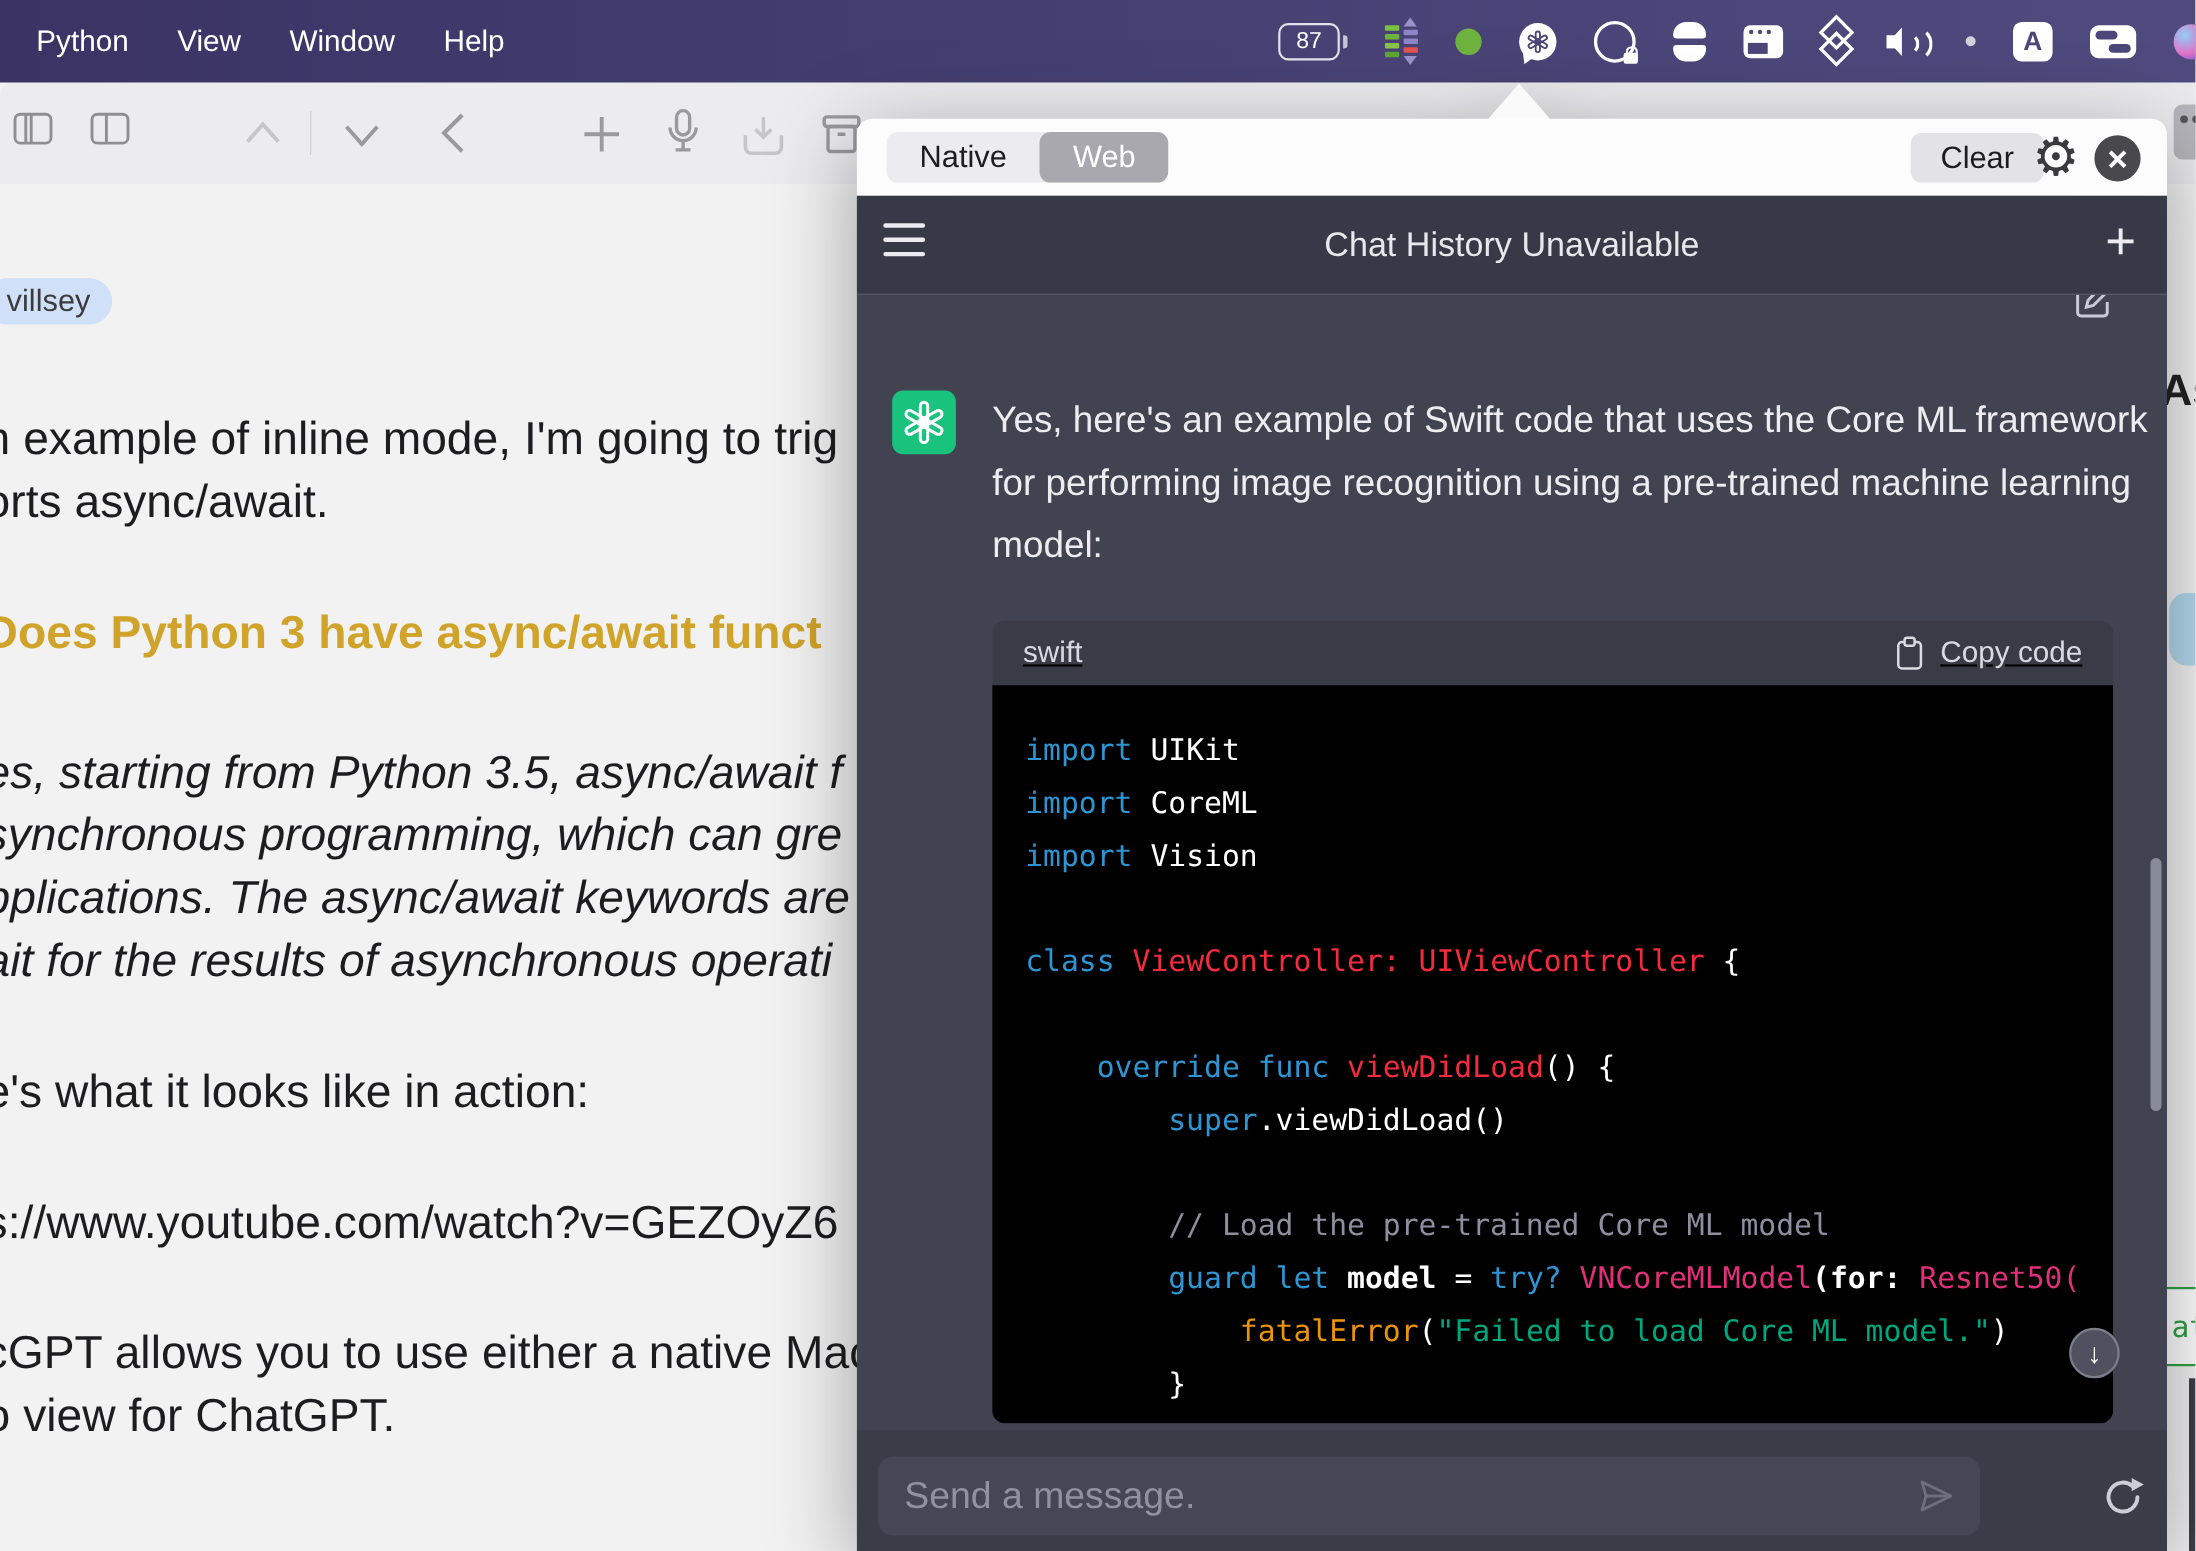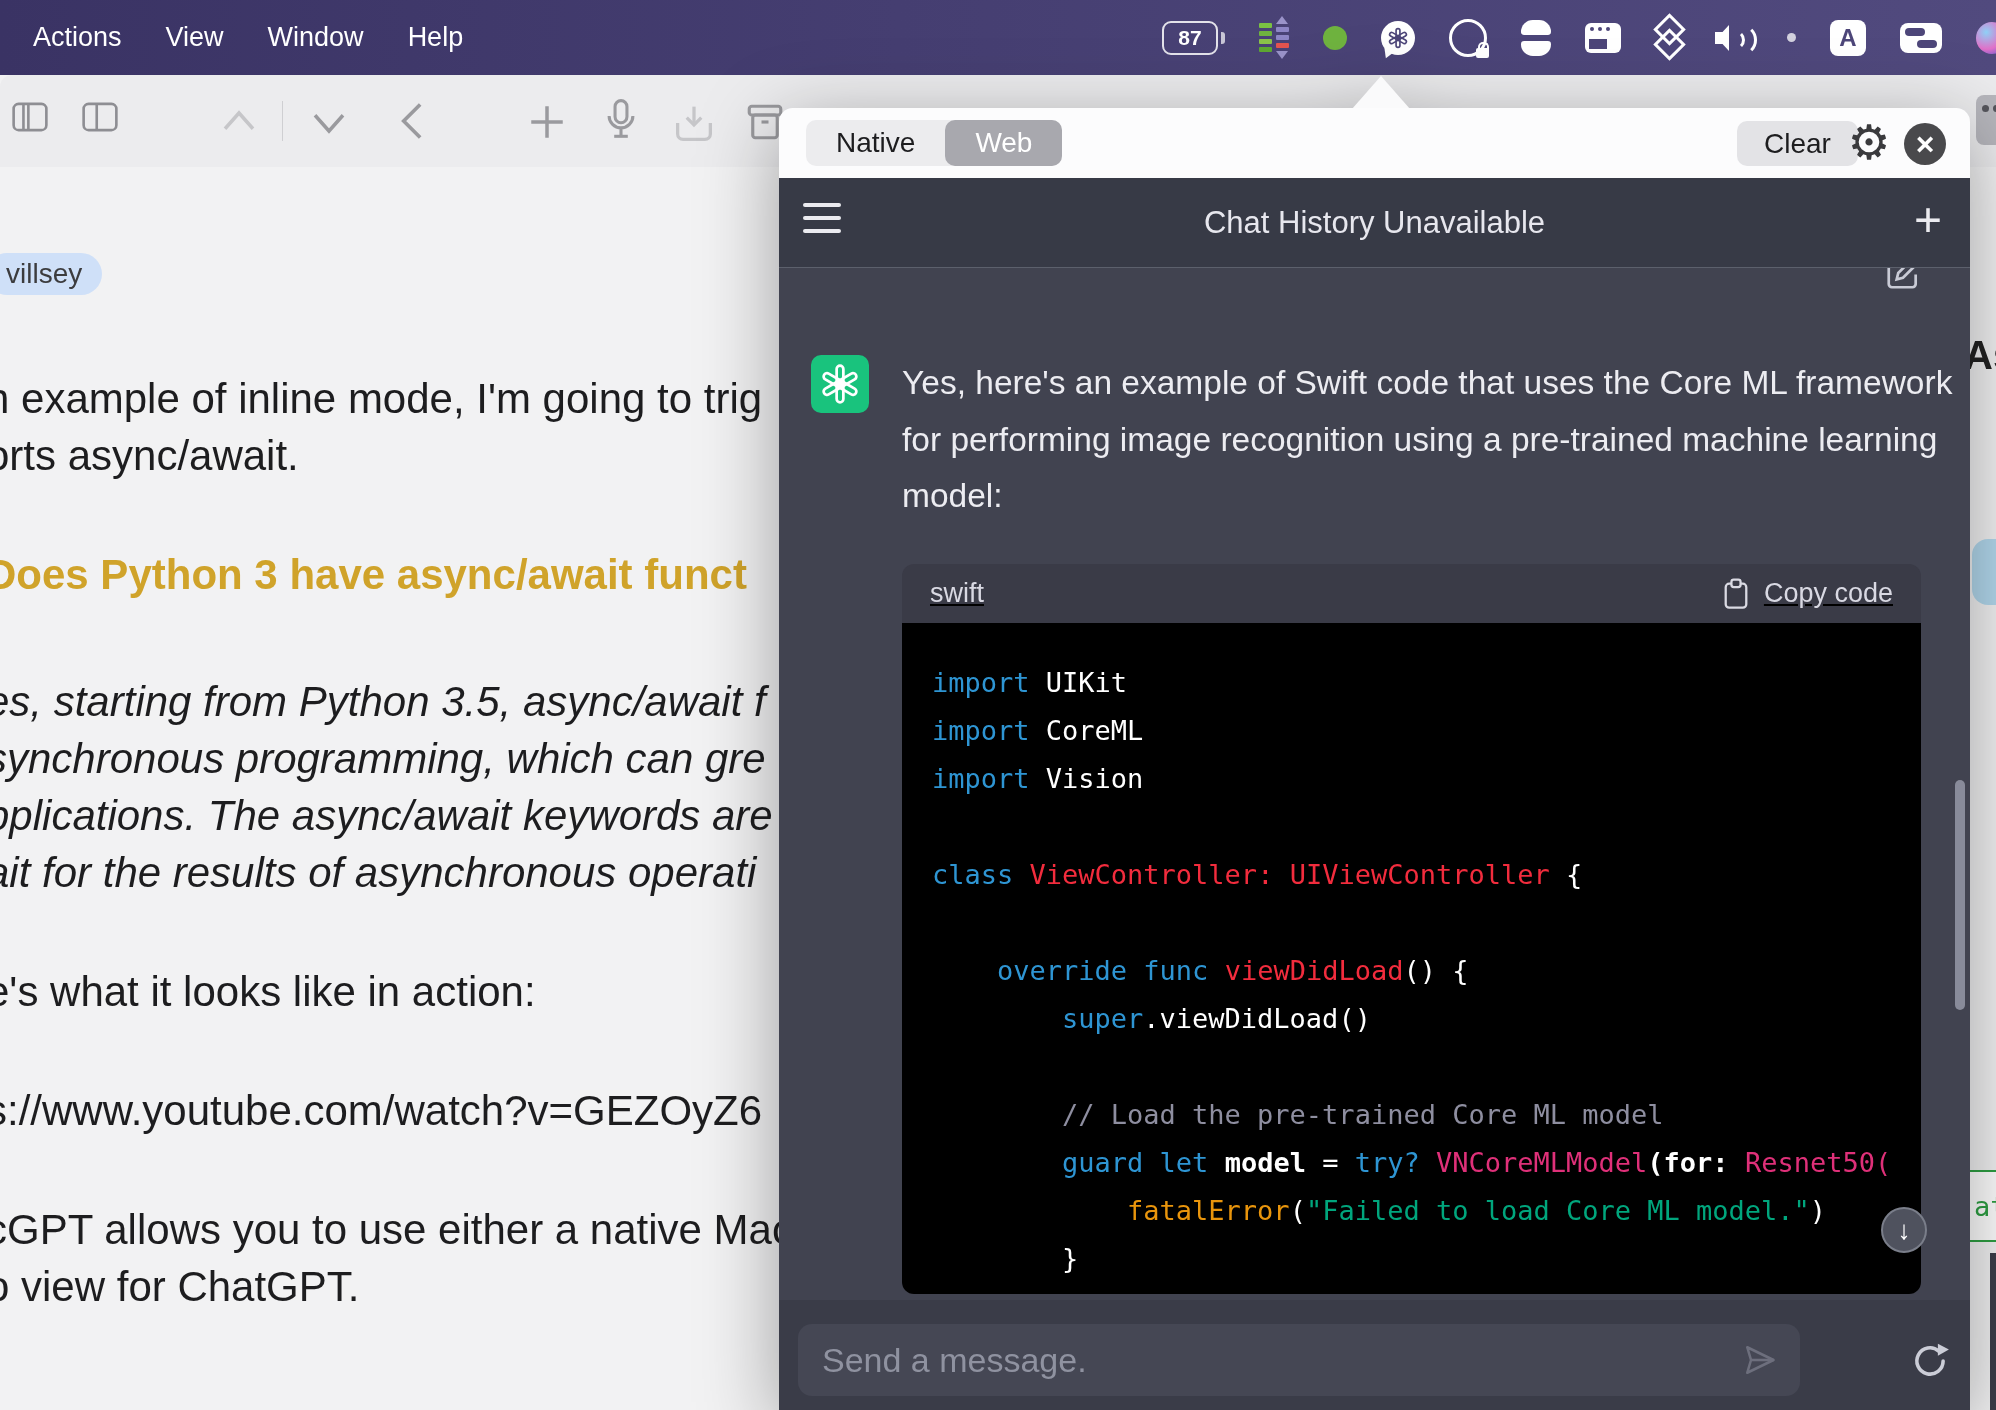--- a/index.html
+++ b/index.html
@@ -8,21 +8,21 @@
 
   
   .menubar{position:absolute;top:0;left:0;width:100%;height:75px;
     background:linear-gradient(90deg,#3a3364 0%,#453e71 45%,#514a7e 100%);
     display:flex;align-items:center;z-index:5;}
   .menu-items{display:flex;gap:44px;padding-left:33px;}
   .menu-item{color:#fff;font-size:27px;font-weight:500;cursor:default;}
   .status-items{margin-left:auto;display:flex;align-items:center;gap:34px;padding-right:0;height:100%;}
   .battery{display:flex;align-items:center;gap:3px;}
   .battery-body{width:52px;height:30px;border:2.5px solid rgba(255,255,255,.85);border-radius:9px;
-    color:#fff;font-size:21px;font-weight:700;display:flex;align-items:center;justify-content:center;}
+    color:#fff;font-size:21px;font-weight:400;display:flex;align-items:center;justify-content:center;}
   .battery-nub{width:4px;height:12px;background:rgba(255,255,255,.7);border-radius:0 3px 3px 0;}
   .istat{display:flex;gap:4px;align-items:center;}
   .istat-col{display:flex;flex-direction:column;gap:3px;}
   .bar{width:13px;height:5px;border-radius:1px;}
   .tri-up{width:0;height:0;border-left:6px solid transparent;border-right:6px solid transparent;border-bottom:8px solid #9a93c9;}
   .tri-dn{width:0;height:0;border-left:6px solid transparent;border-right:6px solid transparent;border-top:8px solid #9a93c9;}
   .green-dot{width:24px;height:24px;border-radius:50%;background:#6fb33f;}
   .pin-icon{width:34px;height:34px;border-radius:50%;background:#fff;position:relative;display:flex;align-items:center;justify-content:center;}
   .pin-icon:after{content:"";position:absolute;left:2px;bottom:-4px;width:0;height:0;
     border-left:4px solid transparent;border-right:8px solid transparent;border-top:10px solid #fff;transform:rotate(14deg);}
@@ -132,21 +132,21 @@
   .input-field input{flex:1;background:transparent;border:none;outline:none;
     font-family:"Liberation Sans",sans-serif;font-size:34px;color:#ececf1;}
   .input-field input::placeholder{color:#8f92a0;}
   .refresh-btn{position:absolute;left:1130px;top:40px;}
 </style>
 </head>
 <body>
 
 <header class="menubar">
   <nav class="menu-items" id="menu-items">
-      <span class="menu-item">Actions</span>
+      <span class="menu-item">Python</span>
       <span class="menu-item">View</span>
       <span class="menu-item">Window</span>
       <span class="menu-item">Help</span>
     </nav>
   <div class="status-items">
     <div class="battery">
       <div class="battery-body">87</div>
       <div class="battery-nub"></div>
     </div>
     <div class="istat">

